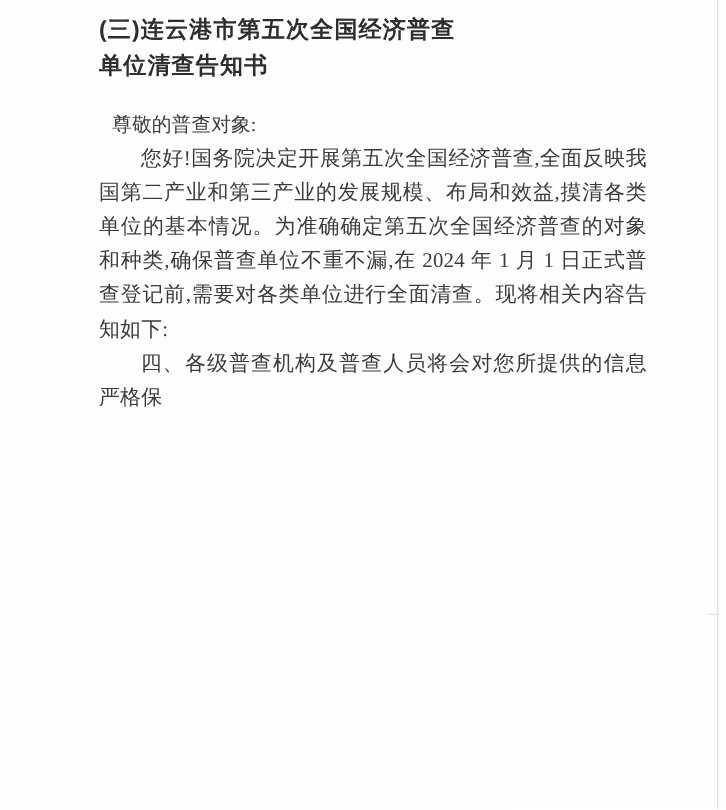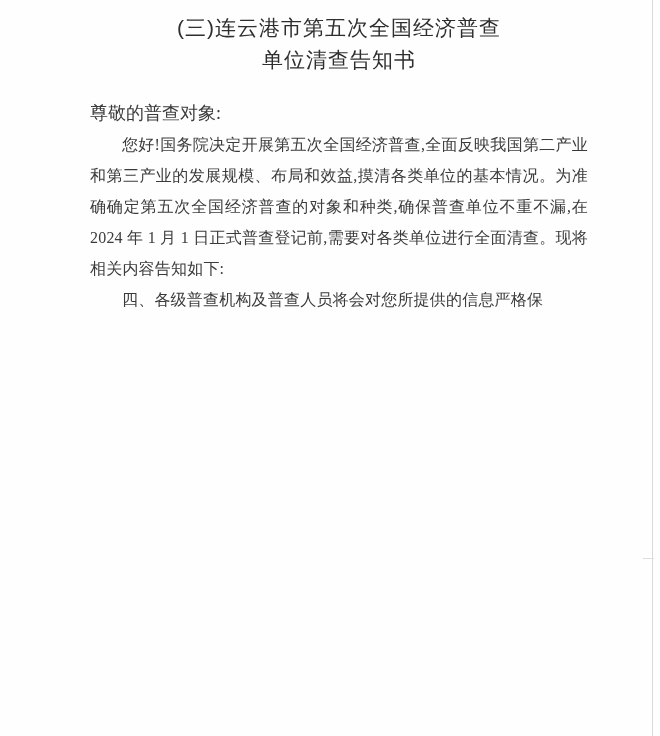--- a/index.html
+++ b/index.html
@@ -14,40 +14,40 @@
     background: #fefefe;
     overflow: hidden;
     font-family: "Liberation Serif", serif;
     color: #3b3b3b;
   }
   .content {
     padding: 12px 72px 0 90px; 
   }
   .heading {
     margin: 0;
-    text-align: center;
+    text-align: left;
     font-family: "Liberation Sans", sans-serif;
-    font-weight: 400;
+    font-weight: 700;
     font-size: 21px;
     line-height: 32px;
     letter-spacing: 1px;
     color: #2e2e2e;
   }
   .heading .line {
     display: block;
   }
   .salutation {
-    margin: 22px 0 0 0;
+    margin: 22px 0 0 12px;
     font-size: 18px;
     line-height: 31px;
     text-align: left;
   }
   .body-paragraphs p.para {
     margin: 0;
-    font-size: 16px;
+    font-size: 19px;
     line-height: 31px;
     text-indent: 2em;
     text-align: justify;
     letter-spacing: 0.2px;
     font-family: Liberation Serif, serif;
   }
   
   .scan-line-v {
     position: absolute;
     left: 652px;

